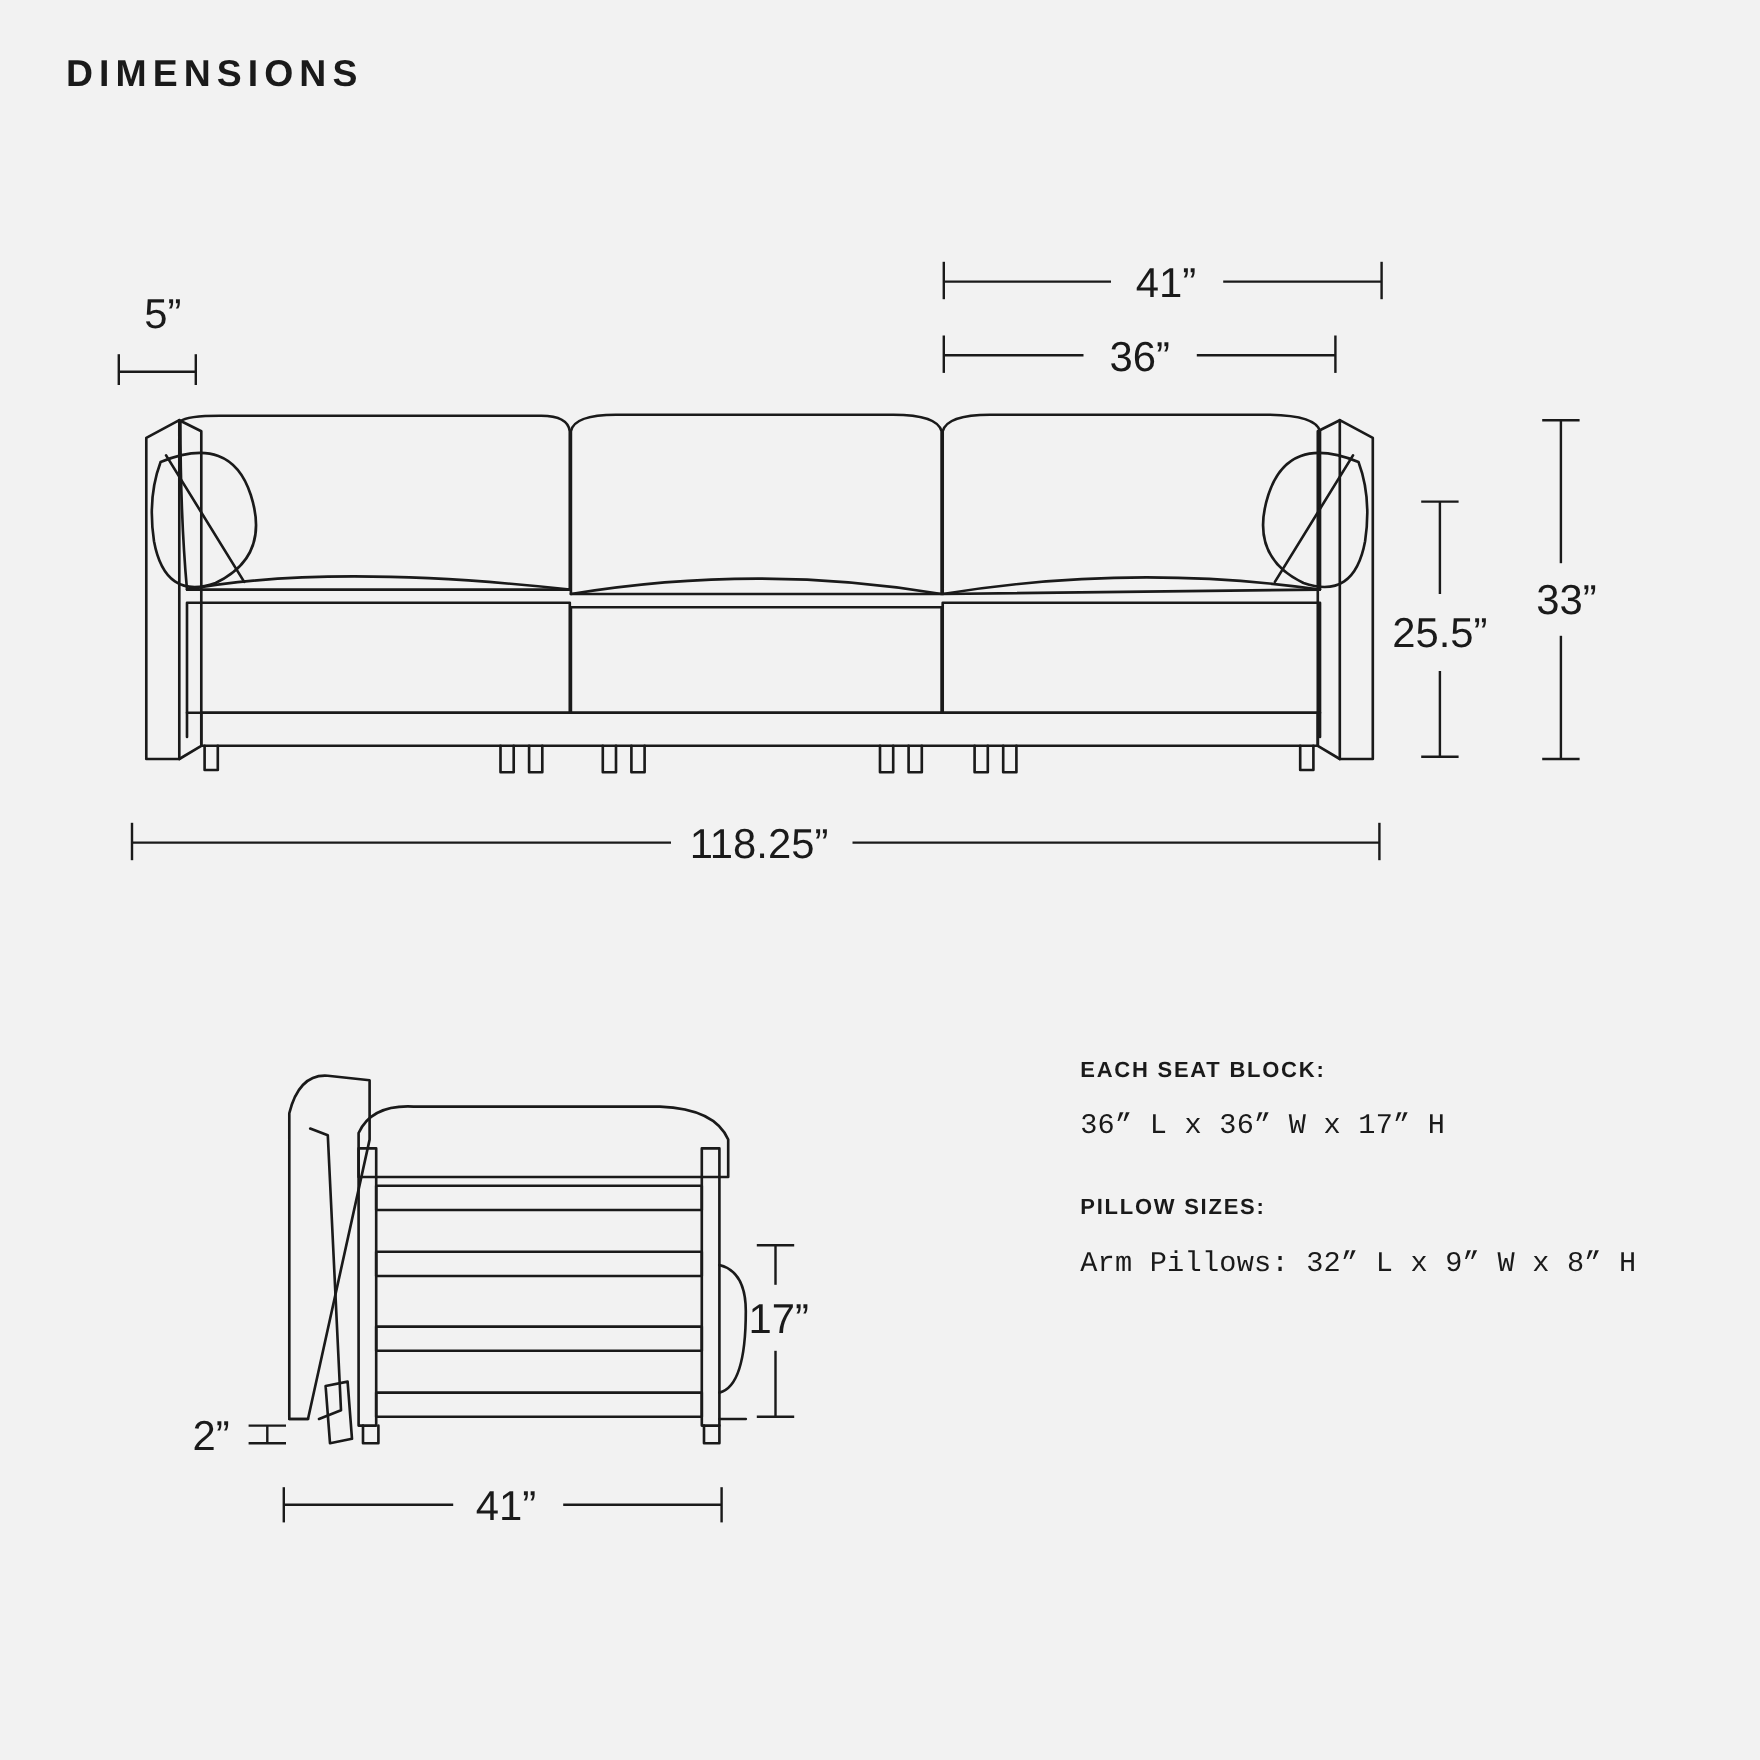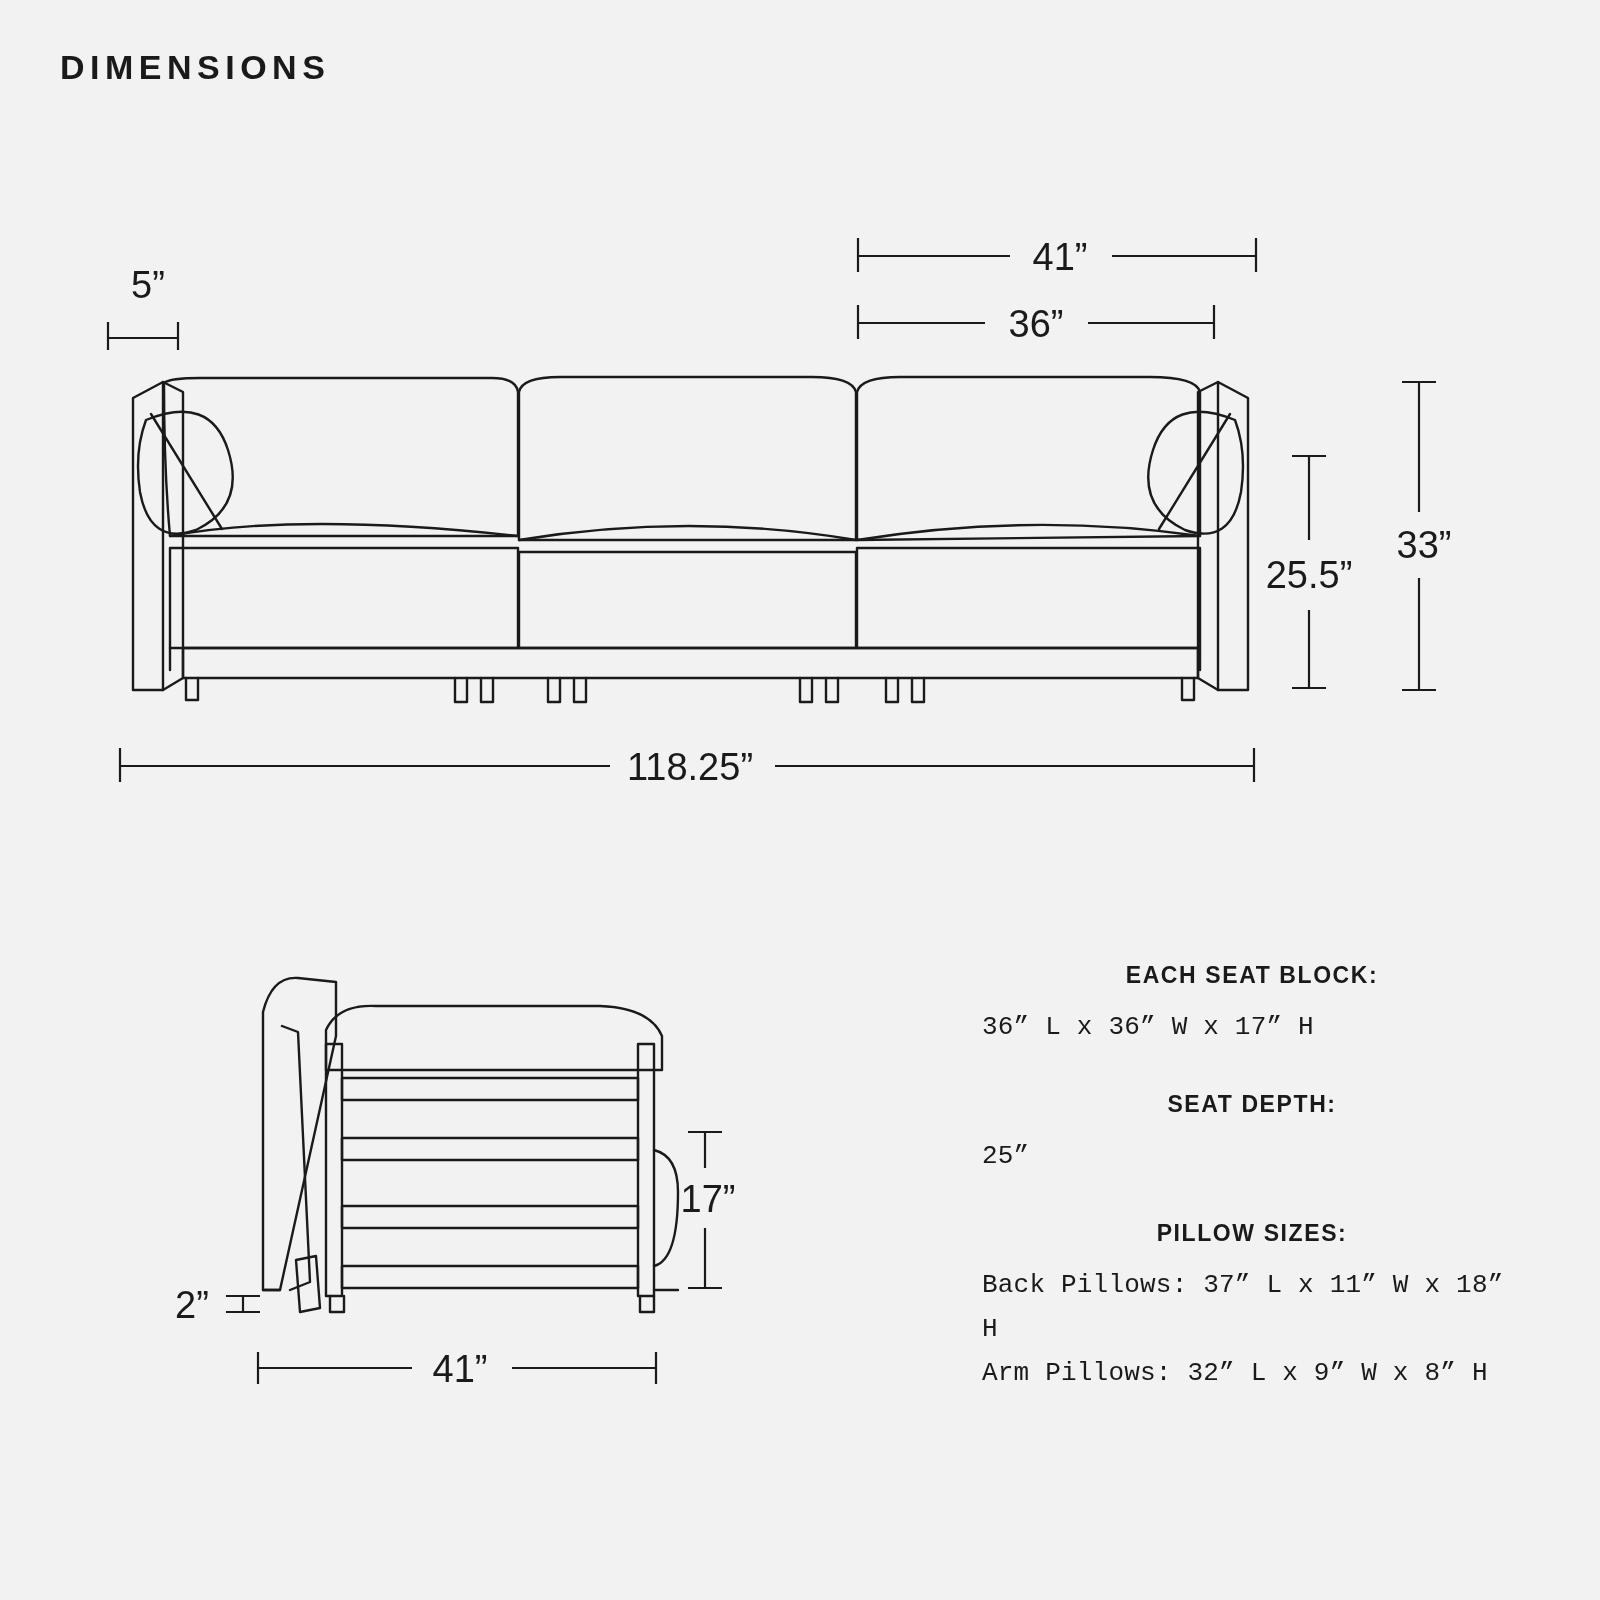--- a/index.html
+++ b/index.html
@@ -32,25 +32,24 @@
 
   
   .specs {
     position: absolute;
     left: 982px;
     top: 962px;
     width: 540px;
   }
   .spec-group { margin-bottom: 42px; }
   .spec-head {
-    font-size: 23px;
+    font-size: 20px;
     font-weight: bold;
     letter-spacing: 1.6px;
     margin-bottom: 16px;
-    text-align: center;
   }
   .spec-line {
     font-size: 26px;
     line-height: 44px;
     letter-spacing: 0.2px;
     font-family: Liberation Mono, monospace;
   }
 </style>
 </head>
 <body>
@@ -192,21 +191,16 @@
     <text class="dim-text" x="330" y="422">41”</text>
   </g>
 </svg>
 
 <div class="specs">
   <div class="spec-group">
     <div class="spec-head">EACH SEAT BLOCK:</div>
     <div class="spec-line">36” L x 36” W x 17” H</div>
   </div>
   <div class="spec-group">
-    <div class="spec-head">SEAT DEPTH:</div>
-    <div class="spec-line">25”</div>
-  </div>
-  <div class="spec-group">
     <div class="spec-head">PILLOW SIZES:</div>
-    <div class="spec-line">Back Pillows: 37” L x 11” W x 18” H</div>
     <div class="spec-line">Arm Pillows: 32” L x 9” W x 8” H</div>
   </div>
 </div>
 
 </body></html>

